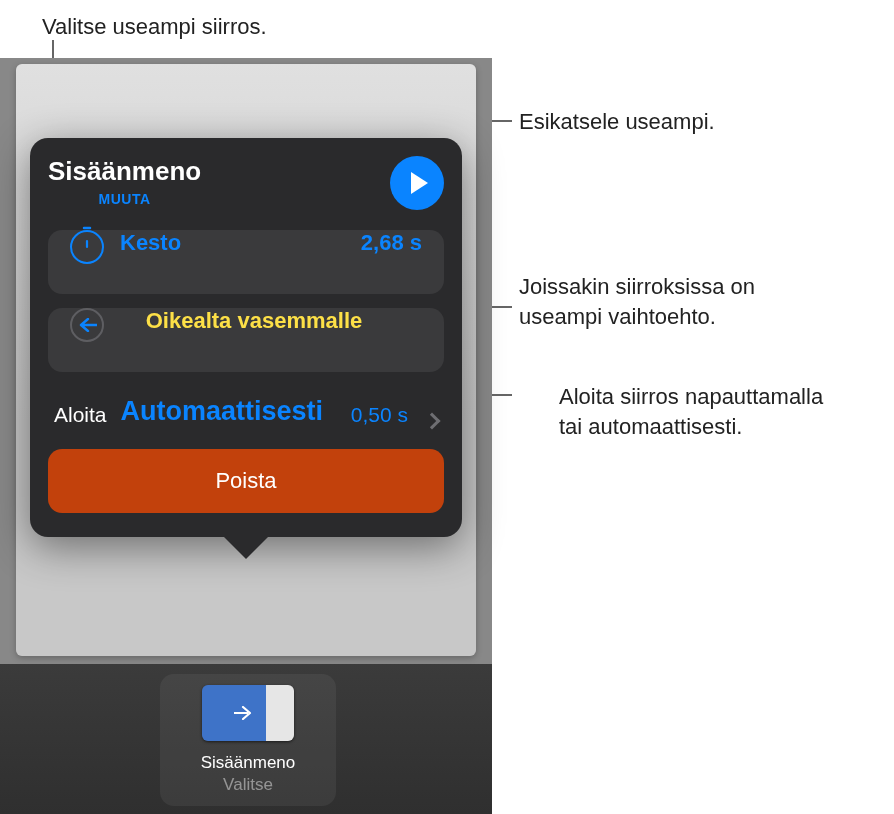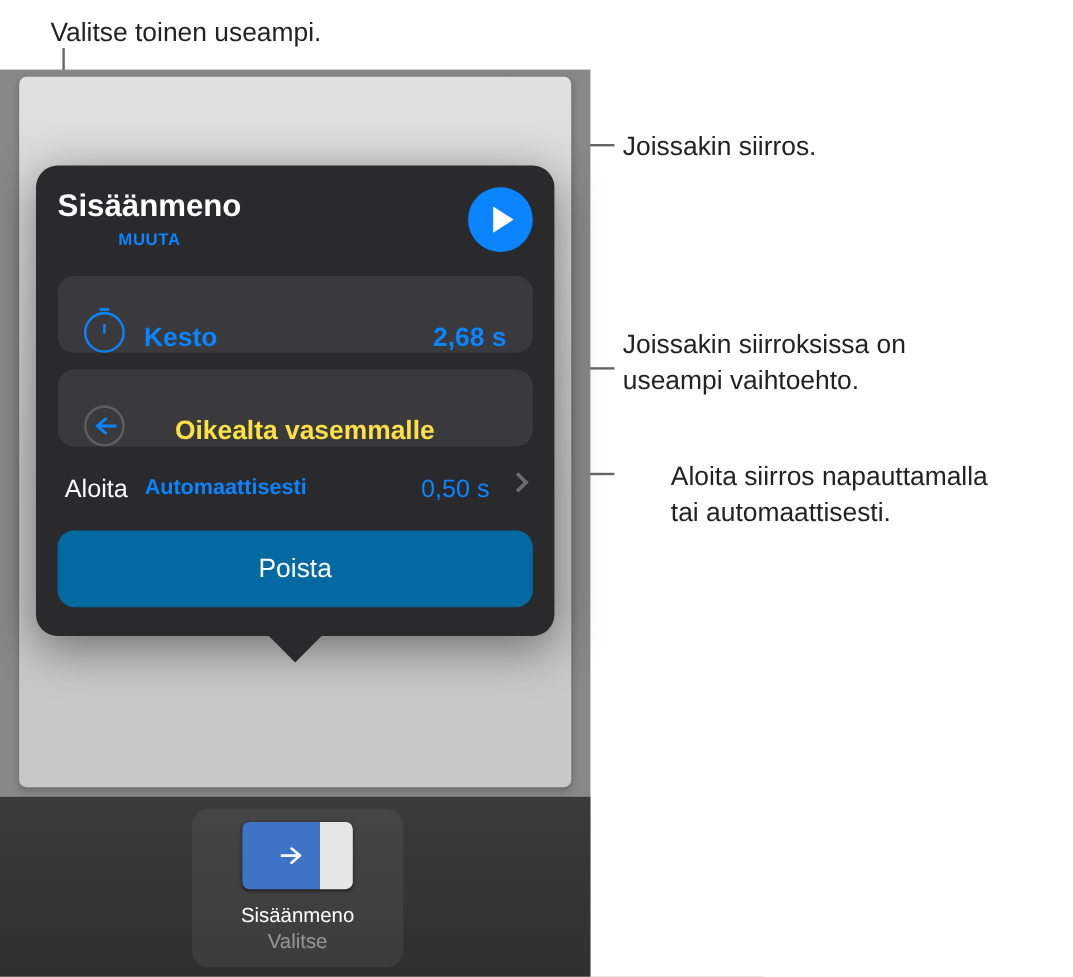--- a/index.html
+++ b/index.html
@@ -146,21 +146,21 @@
     margin-top: 20px;
     display: flex;
     flex-direction: column;
     gap: 14px;
   }
   .row-btn {
     background: #3a3a3c;
     border-radius: 14px;
     height: 64px;
     display: flex;
-    align-items: flex-end;
+    align-items: flex-start;
     padding: 0 22px;
     border: none;
     width: 100%;
     cursor: pointer;
   }
   .row-btn .icon-circle {
     width: 34px;
     height: 34px;
     border-radius: 50%;
     border: 2.5px solid #0a84ff;
@@ -184,69 +184,69 @@
   }
   .direction-label {
     color: #fde047;
     font-size: 22px;
     font-weight: 600;
     text-align: center;
     flex: 1;
   }
   .start-row {
     display: flex;
-    align-items: flex-start;
+    align-items: flex-end;
     gap: 10px;
     padding: 10px 6px 8px 6px;
     cursor: pointer;
   }
   .start-label {
     color: #fff;
     font-size: 21px;
     font-weight: 500;
   }
   .start-type {
     color: #0a84ff;
-    font-size: 18px;
+    font-size: 27px;
     font-weight: 600;
     flex: 1;
     margin-left: 4px;
   }
   .start-delay {
     color: #0a84ff;
     font-size: 21px;
     font-weight: 400;
     margin-right: 8px;
   }
   .chevron {
     width: 12px;
     height: 12px;
     border-right: 3px solid #6e6e72;
     border-top: 3px solid #6e6e72;
     transform: rotate(45deg);
   }
   .delete-btn {
-    background: #0369a1;
+    background: #c2410c;
     border: none;
     border-radius: 14px;
     height: 64px;
     color: #fff;
     font-size: 22px;
     font-weight: 500;
     width: 100%;
     cursor: pointer;
   }
 </style>
 </head>
 <body>
 
-<div class="callout" style="left:42px; top:12px;">Valitse toinen useampi.</div>
+<div class="callout" style="left:42px; top:12px;">Valitse useampi siirros.</div>
 <div class="callout-line" style="left:52px; top:40px; width:2px; height:100px;"></div>
 
-<div class="callout" style="left:519px; top:107px;">Joissakin siirros.</div>
+<div class="callout" style="left:519px; top:107px;">Esikatsele useampi.</div>
 <div class="callout-line" style="left:454px; top:120px; width:58px; height:2px;"></div>
 
 <div class="callout" style="left:519px; top:272px; white-space:pre-line;">Joissakin siirroksissa on
 useampi vaihtoehto.</div>
 <div class="callout-line" style="left:436px; top:306px; width:76px; height:2px;"></div>
 
 <div class="callout" style="left:519px; top:382px; white-space:pre-line;margin-left:40px;">Aloita siirros napauttamalla
 tai automaattisesti.</div>
 <div class="callout-line" style="left:444px; top:394px; width:68px; height:2px;"></div>
 

